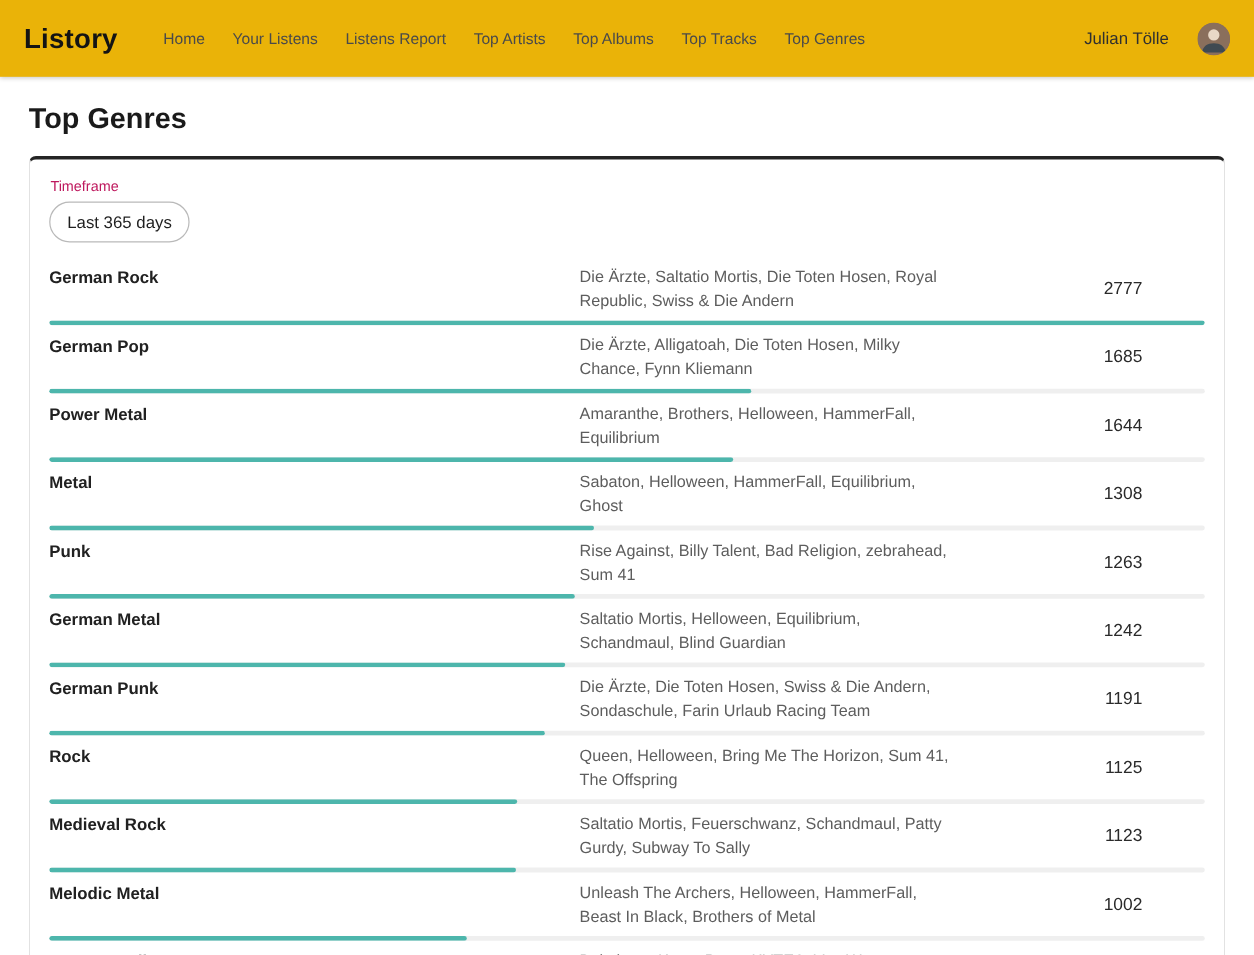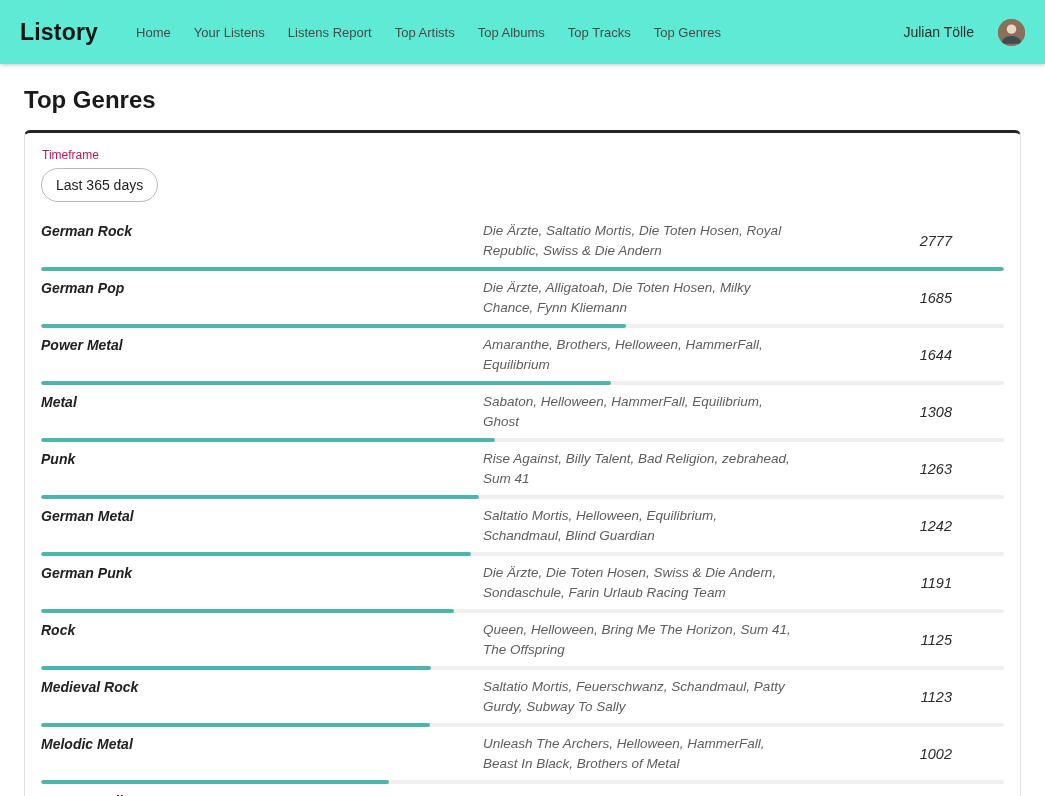--- a/index.html
+++ b/index.html
@@ -7,21 +7,21 @@
   body {
     width: 1045px; height: 796px; overflow: hidden;
     background: #ffffff; color: #212121;
     font-family: "Liberation Sans", sans-serif;
   }
 
   
   header.appbar {
     display: flex; align-items: center;
     height: 64px; padding: 0 20px;
-    background: #5eead4;
+    background: #eab308;
     box-shadow: 0 1px 4px rgba(0,0,0,0.22);
     position: relative; z-index: 2;
   }
   .logo {
     font-size: 23px; font-weight: 700; color: #141414;
     margin-right: 38px; cursor: pointer; letter-spacing: .2px;
   }
   nav.mainnav { display: flex; align-items: center; gap: 23px; }
   .nav-link {
     font-size: 13px; color: #4a4a4a; text-decoration: none;
@@ -62,21 +62,20 @@
     background: #fff; border: 1px solid #b9b9b9; border-radius: 17px;
     padding: 7px 14px; cursor: pointer; line-height: 18px;
   }
 
   
   .genres { margin-top: 12px; }
   .row {
     display: grid;
     grid-template-columns: 442px 310px 1fr;
     padding-top: 7px;
-    font-style: italic;
   }
   .cell.name {
     font-size: 14px; font-weight: 700; color: #212121;
     padding-top: 2px; align-self: start;
   }
   .cell.artists {
     font-size: 13.5px; color: #5d5d5d; line-height: 20px;
     align-self: start;
   }
   .cell.count {

